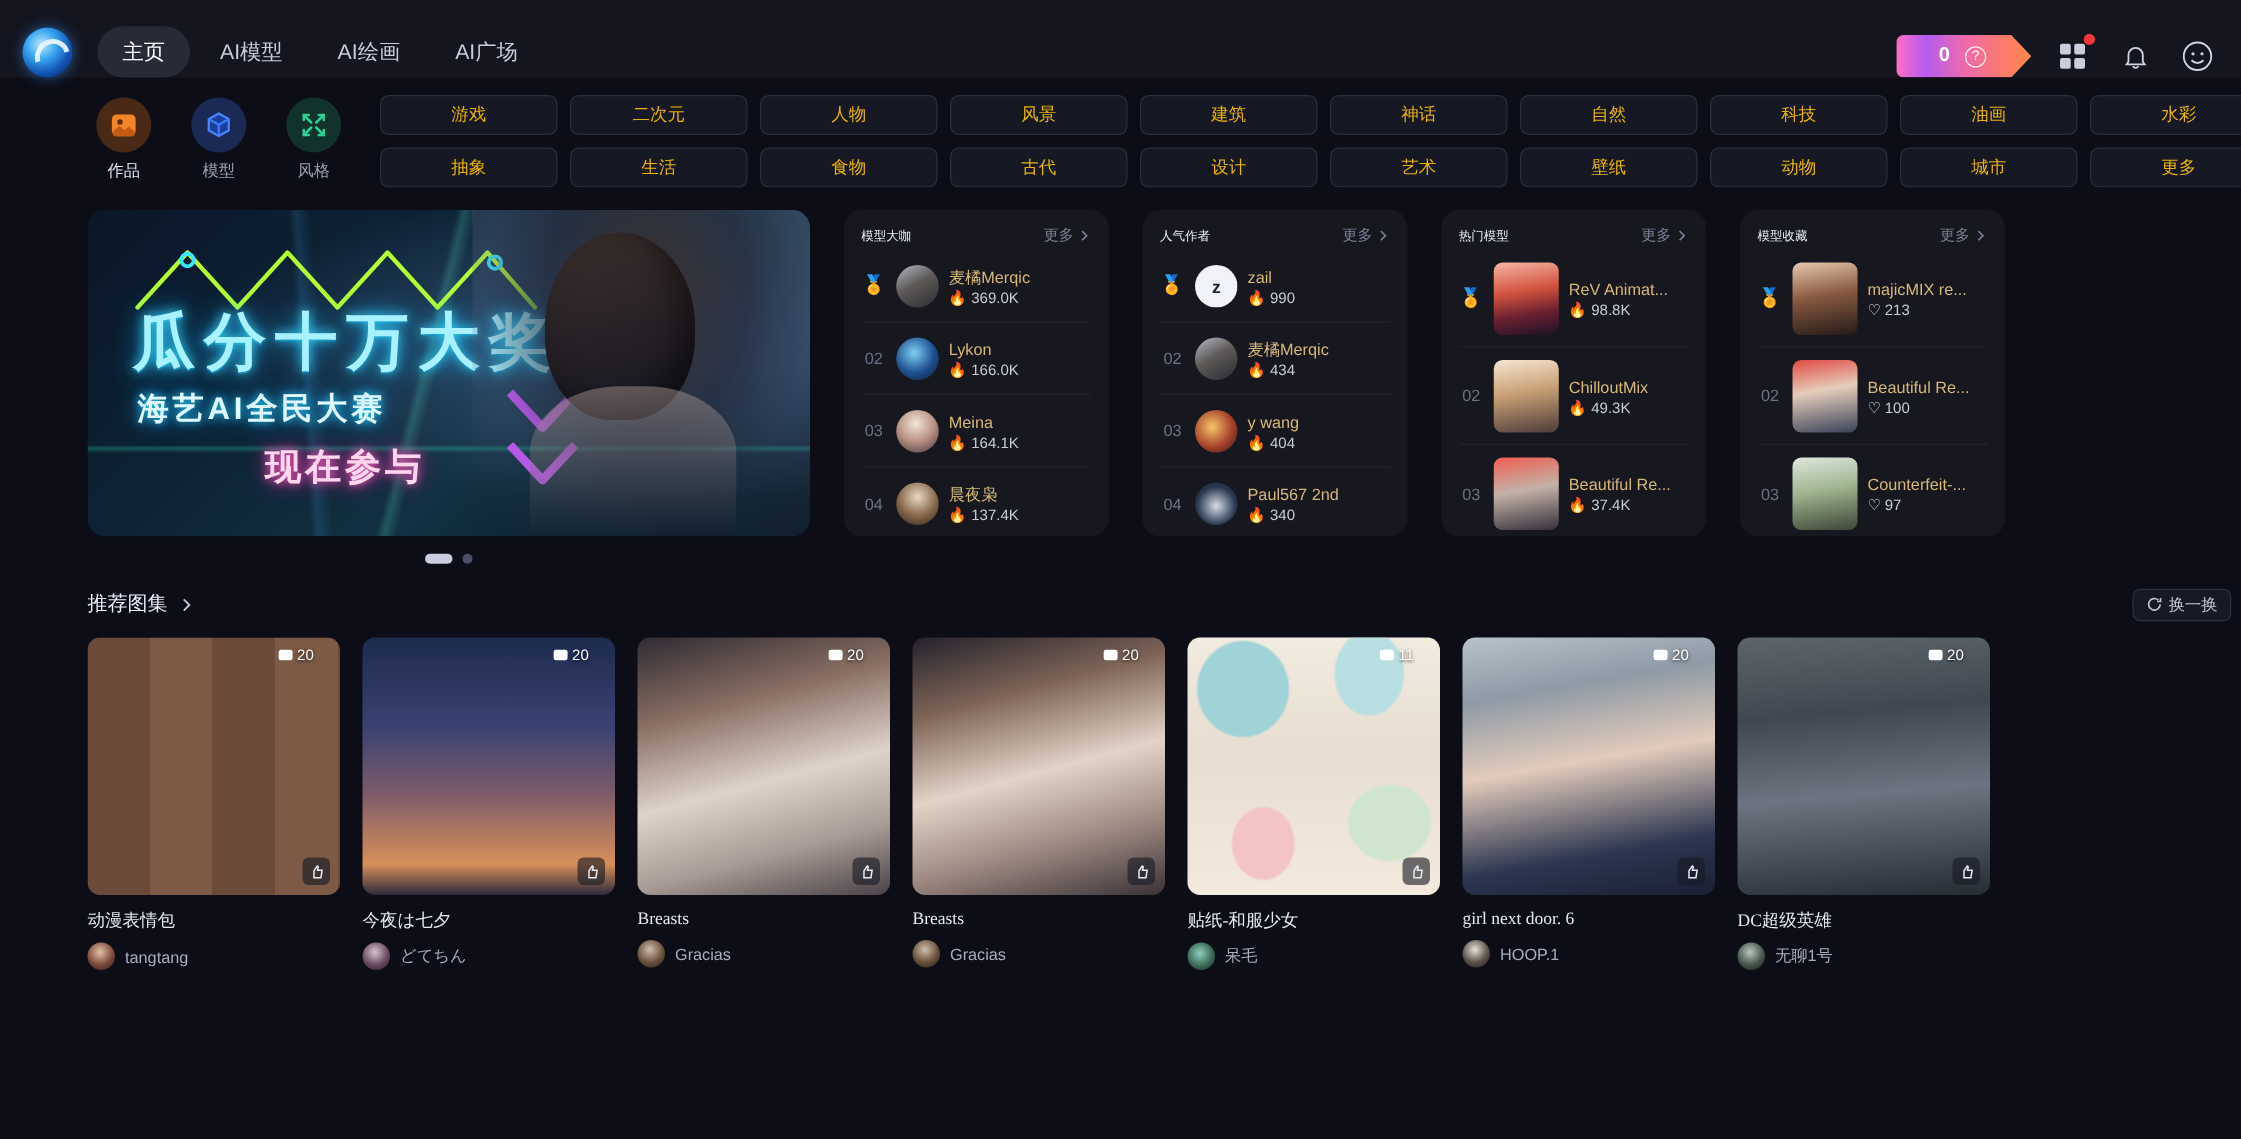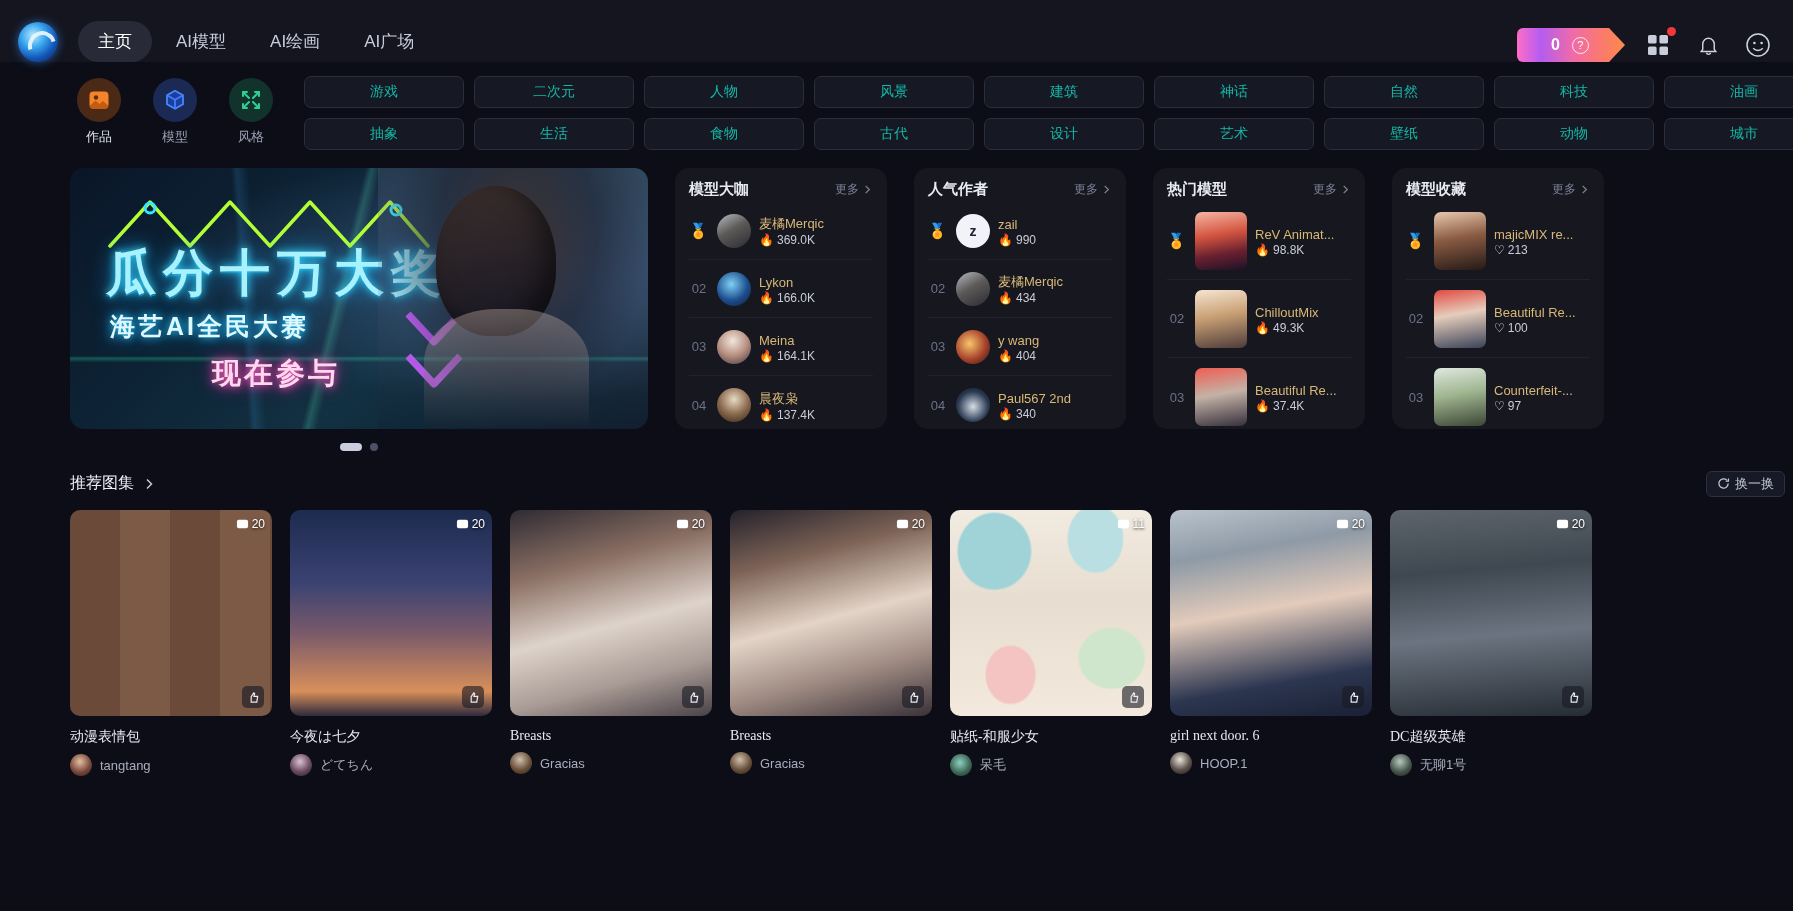--- a/index.html
+++ b/index.html
@@ -89,25 +89,25 @@
   }
   .mode-ic.m0 { background: #4a2a17; }
   .mode-ic.m1 { background: #1b2a55; }
   .mode-ic.m2 { background: #11332b; }
   .mode-lb { font-size: 13px; color: #9ba0b3; }
   .mode.active .mode-lb { color: #dfe3ef; }
 
   .chips { display: flex; flex-direction: column; gap: 10px; margin-left: 24px; flex: 1; overflow: hidden; }
   .chip-row { display: flex; gap: 10px; }
   .chip {
-    width: 160px; height: 32px; flex: none;
+    width: 142px; height: 32px; flex: none;
     border: 1px solid #2b2e3d; border-radius: 7px;
     background: #161824;
     display: flex; align-items: center; justify-content: center;
-    font-size: 14px; color: #14b8a6; cursor: pointer;
+    font-size: 14px; color: #eab308; cursor: pointer;
   }
 
   
   .main-row { display: flex; gap: 27px; padding: 6px 0 0 70px; }
   .banner-wrap { width: 578px; flex: none; }
   .banner {
     width: 578px; height: 261px; border-radius: 14px; overflow: hidden; position: relative;
     background:
       radial-gradient(ellipse at 78% 42%, rgba(80,110,160,.55) 0%, rgba(12,18,34,0) 58%),
       linear-gradient(135deg, #0a1628 0%, #0d2436 35%, #123142 60%, #071726 100%);
@@ -159,21 +159,21 @@
   .dot.on { width: 22px; border-radius: 5px; background: #c9cddd; }
 
   
   .panels { display: flex; gap: 27px; flex: 1; overflow: hidden; }
   .panel {
     width: 212px; flex: none; height: 261px;
     background: #16171f; border-radius: 14px;
     padding: 12px 14px 0 14px; overflow: hidden; position: relative;
   }
   .panel-head { display: flex; align-items: center; margin-bottom: 3px; }
-  .panel-title { font-size: 15px; color: #e9ebf4; font-weight: 700; }
+  .panel-title { font-size: 10px; color: #e9ebf4; font-weight: 400; }
   .panel-more {
     margin-left: auto; font-size: 12px; color: #7c8196; display: flex; align-items: center; gap: 3px; cursor: pointer;
   }
   .rank-row {
     display: flex; align-items: center; gap: 8px; height: 58px;
     border-bottom: 1px solid #21222c; cursor: pointer;
   }
   .rank-row:last-child { border-bottom: none; }
   .rank-no { width: 20px; font-size: 13px; color: #6e7287; text-align: center; flex: none; }
   .medal { width: 20px; font-size: 15px; text-align: center; flex: none; line-height: 1; }
@@ -200,21 +200,21 @@
     padding: 0 10px; font-size: 13px; color: #c3c7d6; cursor: pointer;
   }
 
   .cards { display: flex; gap: 18px; padding: 16px 0 0 70px; }
   .card { width: 202px; flex: none; cursor: pointer; }
   .card-img {
     width: 202px; height: 206px; border-radius: 10px; position: relative; overflow: hidden;
     background: #20222e;
   }
   .count-badge {
-    position: absolute; right: 7px; top: 7px;
+    position: absolute; right: 21px; top: 7px;
     display: flex; align-items: center; gap: 3px;
     font-size: 12px; color: #fff; text-shadow: 0 1px 3px rgba(0,0,0,.8);
   }
   .like-btn {
     position: absolute; right: 8px; bottom: 8px;
     width: 22px; height: 22px; border-radius: 5px;
     background: rgba(25,26,36,.62);
     display: flex; align-items: center; justify-content: center;
   }
   .card-title { font-size: 14px; color: #e6e8f2; margin: 12px 0 8px; white-space: nowrap; overflow: hidden; text-overflow: ellipsis; font-family: Liberation Serif, serif; }

